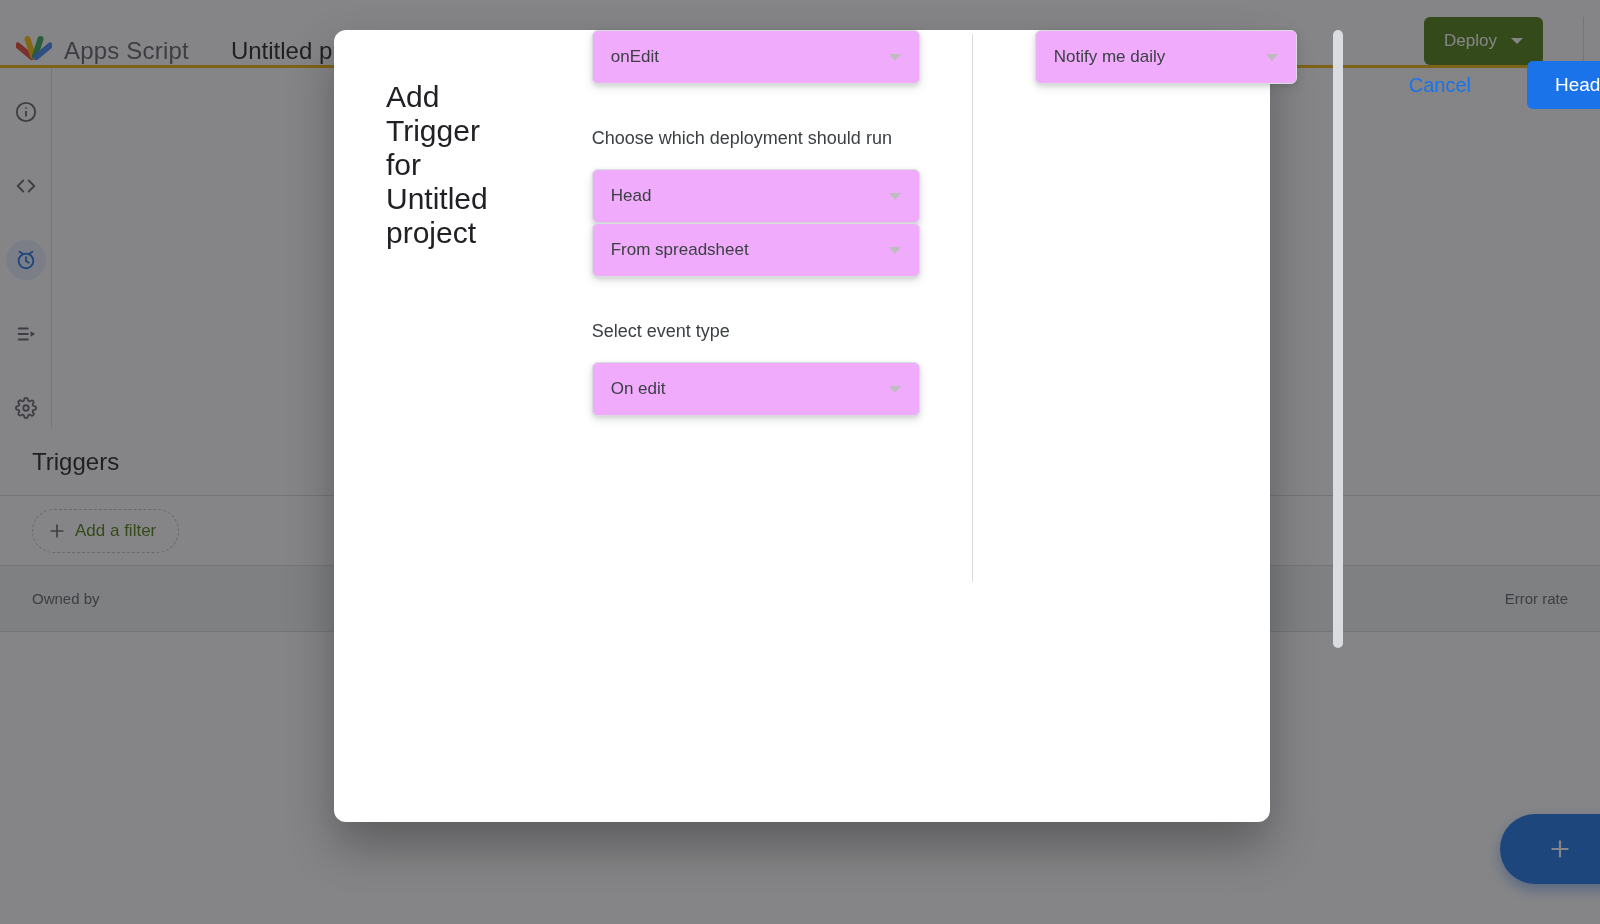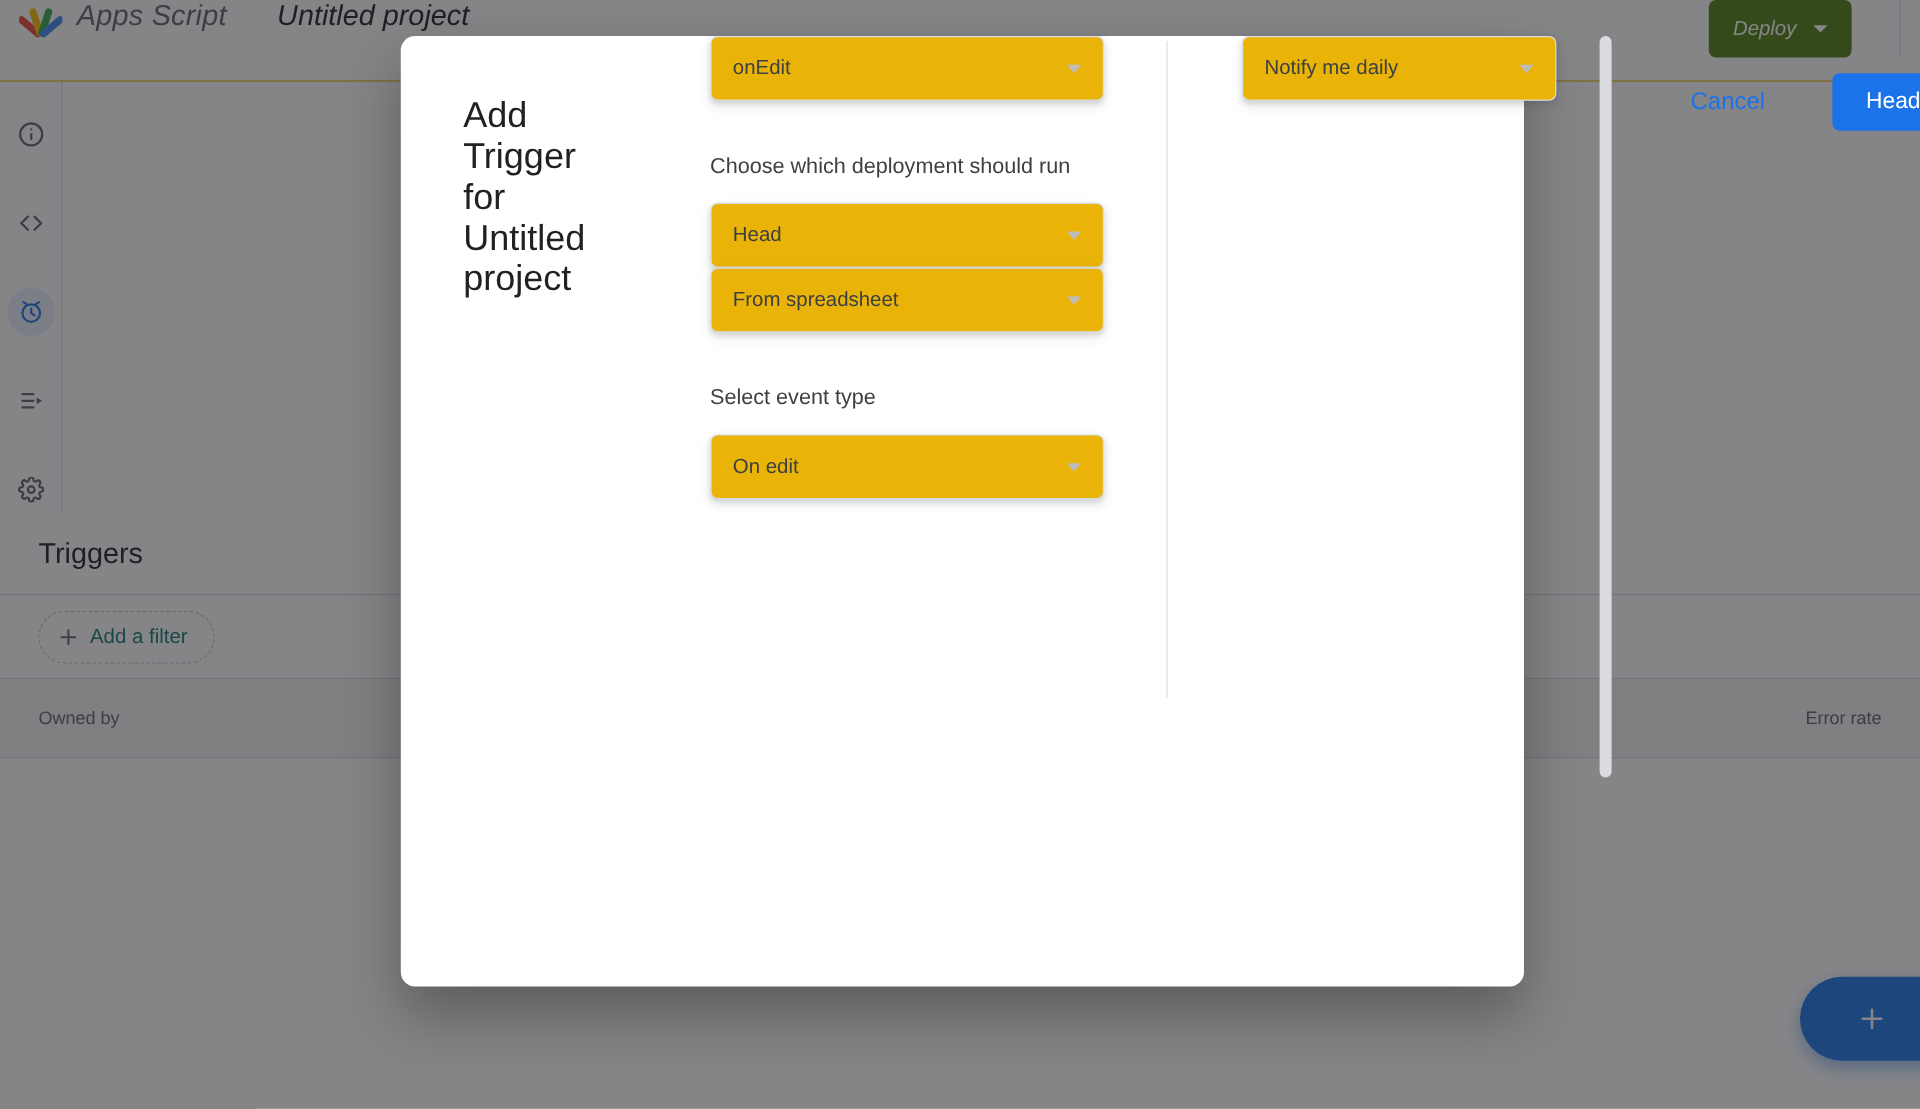--- a/index.html
+++ b/index.html
@@ -1,52 +1,52 @@
 <!DOCTYPE html>
 <html><head>
 <meta charset="utf-8">
 <style>
   * { box-sizing: border-box; margin: 0; padding: 0; }
   html, body { width: 1600px; height: 924px; overflow: hidden; font-family: "Google Sans", "Helvetica Neue", Arial, sans-serif; color: #202124; background: #fff; }
 
   
-  .app-header { height: 68px; display: flex; align-items: flex-start; padding: 0 16px; border-bottom: 1px solid #eab308; gap: 12px; font-style: italic; }
+  .app-header { height: 68px; display: flex; align-items: flex-end; padding: 0 16px; border-bottom: 3px solid #eab308; gap: 12px; }
   .logo { width: 36px; height: 36px; display:flex; align-items:center; justify-content:center;}
   .brand { font-size: 24px; color: #5f6368; letter-spacing: 0.2px; }
   .proj-title { font-size: 24px; color: #202124; margin-left: 30px; }
   .header-spacer { flex: 1; }
   .deploy-btn { background:#4d7c0f; color:#fff; height:48px; padding:0 20px; border-radius:6px; display:flex; align-items:center; gap:14px; font-size:17px; font-weight:500; cursor:pointer;}
   .deploy-btn .chev { width:0;height:0;border-left:6px solid transparent;border-right:6px solid transparent;border-top:6px solid #fff;}
   .header-divider { width:1px; height:48px; background:#dadce0; margin-left:28px;}
 
   .body-row { display:flex; height:calc(924px - 68px);flex-direction:column; }
   .rail { width:52px; border-right:1px solid #dadce0; display:flex; flex-direction:column; align-items:center; padding-top:24px; gap:34px;}
   .rail-icon { width:40px; height:40px; border-radius:50%; display:flex; align-items:center; justify-content:center; color:#5f6368; }
   .rail-icon.active { background:#e8f0fe; color:#1a73e8; }
 
   .main { flex:1; display:flex; flex-direction:column; position:relative;}
   .page-title-bar { height:68px; display:flex; align-items:center; padding:0 32px; border-bottom:1px solid #dadce0; font-size:24px; color:#202124;}
   .filter-bar { height:70px; display:flex; align-items:center; padding:0 32px; border-bottom:1px solid #dadce0;}
-  .add-filter { border:1.5px dashed #bdc1c6; border-radius:28px; height:44px; padding:0 22px 0 14px; display:flex; align-items:center; gap:8px; color:#0f766e; font-size:17px; cursor:pointer;}
+  .add-filter { border:1.5px dashed #bdc1c6; border-radius:28px; height:44px; padding:0 22px 0 14px; display:flex; align-items:center; gap:8px; color:#4d7c0f; font-size:17px; cursor:pointer;}
   .table-header { height:66px; display:flex; align-items:center; padding:0 32px; background:#f1f3f4; border-bottom:1px solid #dadce0; color:#5f6368; font-size:15px; font-weight:500;}
   .th-owned { width:320px;}
   .th-spacer { flex:1;}
   .th-error { text-align:right;}
 
   
   .scrim { position:absolute; inset:0; background:rgba(32,33,36,.55); top:0; left:0; width:1600px; height:924px;}
 
   
   .modal { position:absolute; top:30px; left:334px; width:936px; height:792px; background:#fff; border-radius:12px; box-shadow:0 24px 48px rgba(0,0,0,.3); display:flex; flex-direction:row;}
   .modal-header { padding:50px 52px 20px; font-size:30px; color:#202124; }
   .modal-body { flex:1; display:flex; padding:0 52px; gap:52px; position:relative;}
   .col { flex:1; }
   .col-divider { width:1px; background:#dadce0; align-self:stretch; margin-top:4px; margin-bottom:0; height:548px;}
   .field-label { font-size:18px; color:#3c4043; margin-top:44px; margin-bottom:20px; font-weight:400;}
-  .select { width:328px; height:54px; border:1px solid #dadce0; border-radius:6px; padding:0 18px; display:flex; align-items:center; justify-content:space-between; font-size:17px; color:#3c4043; background:#eab308; box-shadow:0 2px 4px rgba(60,64,67,.15), 0 4px 10px rgba(60,64,67,.12); cursor:pointer;}
+  .select { width:328px; height:54px; border:1px solid #dadce0; border-radius:6px; padding:0 18px; display:flex; align-items:center; justify-content:space-between; font-size:17px; color:#3c4043; background:#f0abfc; box-shadow:0 2px 4px rgba(60,64,67,.15), 0 4px 10px rgba(60,64,67,.12); cursor:pointer;}
   .select .caret { width:0;height:0;border-left:6px solid transparent;border-right:6px solid transparent;border-top:7px solid #bdbdbd;}
   .right-col { padding-left:10px;}
   .right-col .select { width:262px;align-items:center;}
 
   .modal-scrollbar { position:absolute; right:6px; top:0; width:10px; height:618px; background:transparent;}
   .modal-scrollbar .thumb { position:absolute; left:0; top:0; width:10px; height:618px; background:#dadce0; border-radius:5px;}
 
   .modal-footer { height:110px; display:flex; align-items:center; justify-content:flex-end; padding:0 60px; gap:56px;}
   .btn-text { color:#1a73e8; font-size:20px; font-weight:500; background:none; border:none; cursor:pointer;}
   .btn-primary { background:#1a73e8; color:#fff; font-size:19px; font-weight:500; border:none; height:48px; padding:0 28px; border-radius:6px; cursor:pointer;}

